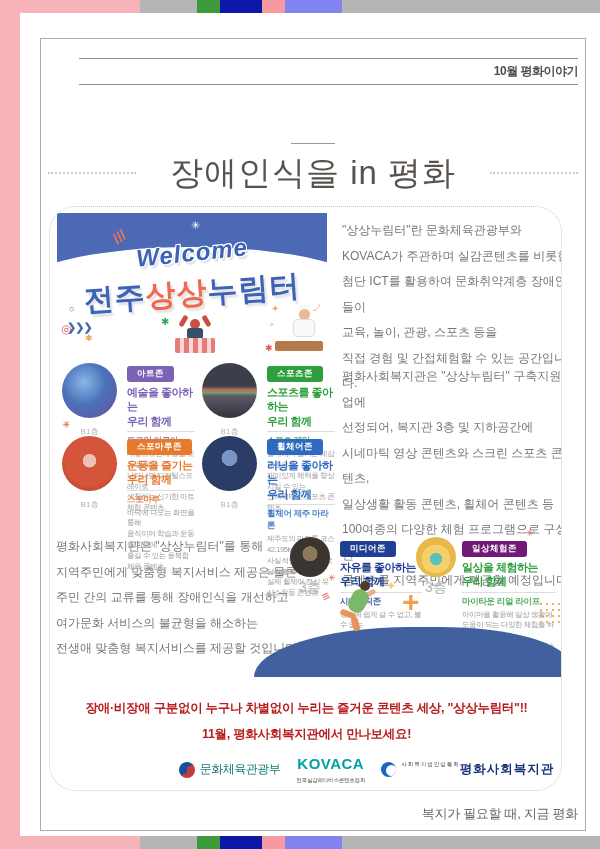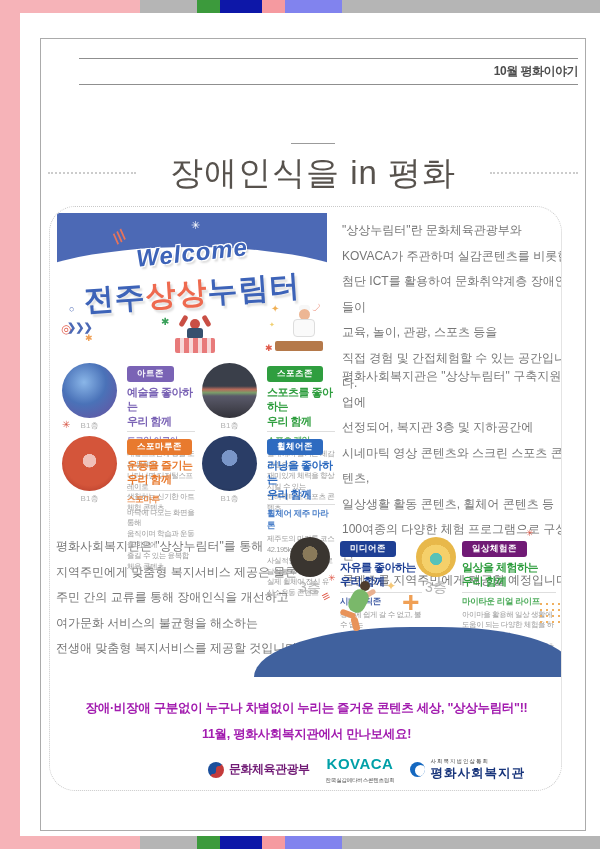--- a/index.html
+++ b/index.html
@@ -76,21 +76,21 @@
 
   
   .para { position:absolute; font-size:12px; color:#767676; line-height:25.5px; white-space:pre-line; }
   .para-intro { left:292px; top:11px; width:230px; }
   .para-second { left:292px; top:157px; width:232px; }
   .para-third { left:6px; top:327px; width:250px; }
 
   
   .zone { position:absolute; width:133px; height:74px; }
   .zone-circle { position:absolute; left:2px; top:1px; width:55px; height:55px; border-radius:50%; }
-  .zone-floor { position:absolute; left:2px; top:58px; width:55px; text-align:center;
+  .zone-floor { position:absolute; left:2px; top:64px; width:55px; text-align:center;
                 font-size:8px; color:#b2b2b2; }
   .zone-body { position:absolute; left:67px; top:0; width:68px; }
   .zone-badge { display:inline-block; font-size:8.5px; font-weight:bold; color:#fff;
                 padding:2px 10px; border-radius:3px; margin-bottom:3px; letter-spacing:0.5px; }
   .zone-headline { font-size:11px; font-weight:bold; line-height:1.3; white-space:pre-line; letter-spacing:-0.5px; }
   .zone-sub { margin-top:3px; padding-top:3px; border-top:1px solid #d9d9d9;
               font-size:8.5px; font-weight:bold; opacity:.85; letter-spacing:-0.3px; }
   .zone-desc { margin-top:2px; font-size:7.5px; color:#9b9b9b; line-height:1.45; white-space:pre-line; letter-spacing:-0.4px; }
   .z-art { left:10px; top:155px; } .z-sports { left:150px; top:155px; }
   .z-spomaru { left:10px; top:228px; } .z-wheel { left:150px; top:228px; }
@@ -130,38 +130,38 @@
   .runner-leg1 { position:absolute; top:38px; left:18px; width:16px; height:6px; background:#e8935a; border-radius:3px; transform:rotate(20deg); }
   .runner-leg2 { position:absolute; top:44px; left:30px; width:7px; height:14px; background:#e8935a; border-radius:3px; transform:rotate(-15deg); }
 
   
   .badminton { position:absolute; left:486px; top:382px; width:62px; height:72px; }
   .bad-dots { position:absolute; top:12px; left:2px; width:26px; height:26px;
               background:radial-gradient(#f0b060 1.2px, transparent 1.4px); background-size:6px 6px; }
 
   
   .message { position:absolute; left:0; top:488px; width:513px; text-align:center;
-             font-size:12.5px; font-weight:bold; color:#a21caf; line-height:26px; white-space:pre-line; letter-spacing:-0.3px; }
+             font-size:12.5px; font-weight:bold; color:#b91c1c; line-height:26px; white-space:pre-line; letter-spacing:-0.3px; }
   .logos { position:absolute; left:0; top:548px; width:513px; display:flex; justify-content:center;
            align-items:center; gap:16px; padding-left:120px; }
   .logo { display:flex; align-items:center; gap:5px; }
   .taegeuk { width:16px; height:16px; border-radius:50%;
              background:linear-gradient(135deg,#1a4f9c 49%,#c43b3b 51%); position:relative; }
   .taegeuk::after { content:""; position:absolute; left:2px; top:6px; width:6px; height:6px;
                     border-radius:50%; background:#1a4f9c; }
   .taegeuk::before { content:""; position:absolute; right:2px; bottom:6px; width:6px; height:6px;
                      border-radius:50%; background:#c43b3b; z-index:1; }
-  .mcst-name { font-size:12px; font-weight:bold; color:#701a75; letter-spacing:-0.5px; }
+  .mcst-name { font-size:12px; font-weight:normal; color:#0f766e; letter-spacing:-0.5px; }
   .kovaca { display:flex; flex-direction:column; align-items:center; }
   .kovaca-word { font-size:15px; font-weight:800; color:#00a0a8; letter-spacing:0.5px; }
   .kovaca-sub { font-size:5.5px; color:#555; letter-spacing:-0.2px; }
   .welfare-icon { width:15px; height:15px; border-radius:50%; background:#1468c0; position:relative; overflow:hidden; }
   .welfare-icon::after { content:""; position:absolute; left:5px; top:3px; width:11px; height:11px;
                          border-radius:50%; background:#fff; }
-  .welfare-txt { display:flex; flex-direction:column; }
+  .welfare-txt { display:flex; }
   .welfare-org { font-size:5.5px; color:#444; letter-spacing:1px; }
   .welfare-name { font-size:12.5px; font-weight:bold; color:#16337a; letter-spacing:1px; }
 
   .footer-slogan { position:absolute; top:766px; left:38px; width:499px; text-align:right;
                    font-size:13px; color:#666; letter-spacing:-0.3px; }
 </style>
 </head>
 <body>
 
 <div class="page">
@@ -361,14 +361,15 @@
         <div class="logo">
           <div class="welfare-icon"></div>
           <div class="welfare-txt">
             <span class="welfare-org">사회복지법인삼동회</span>
             <span class="welfare-name">평화사회복지관</span>
           </div>
         </div>
       </div>
     </div>
 
+    <div class="footer-slogan">복지가 필요할 때, 지금 평화</div>
   </div>
 </div>
 
 </body></html>

